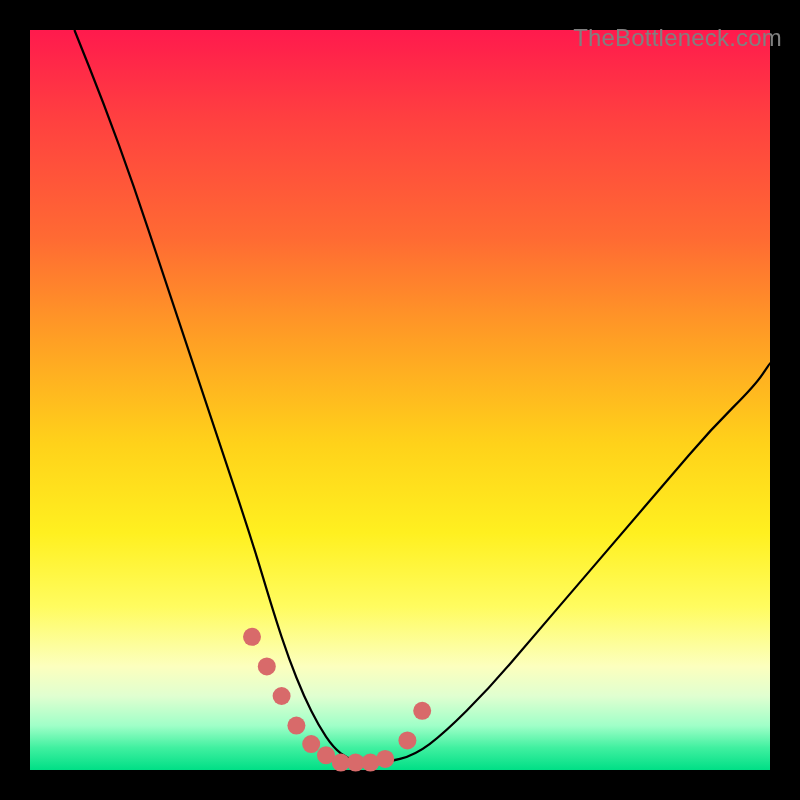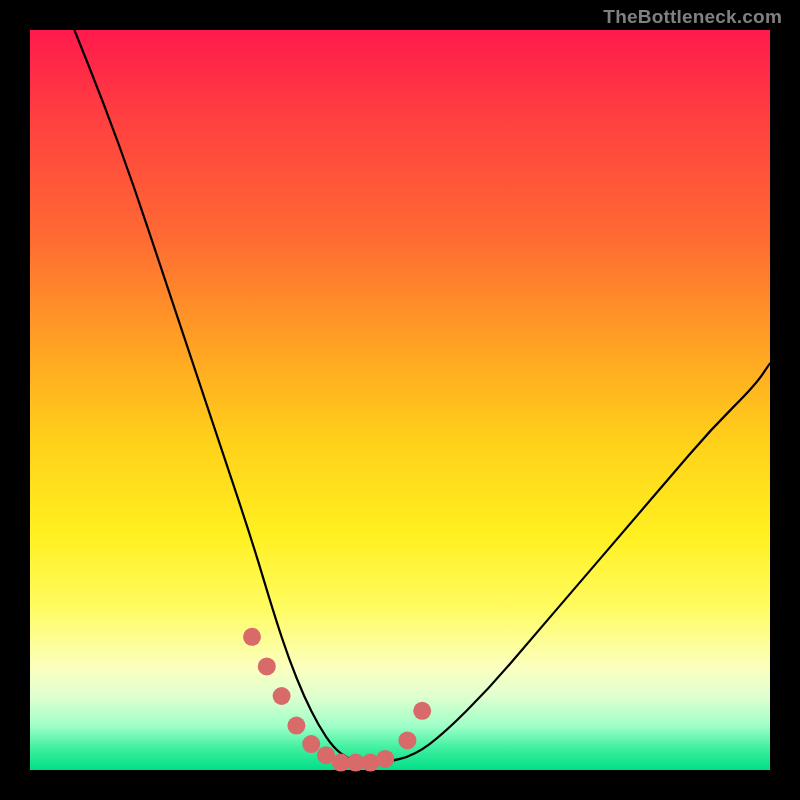--- a/index.html
+++ b/index.html
@@ -36,25 +36,25 @@
       #fffc60 78%,
       #fcffbe 86%,
       #e0ffd0 90%,
       #a0ffc8 94%,
       #40f0a0 97%,
       #00df86 100%
     );
   }
   .watermark {
     position: absolute;
-    top: 6px;
+    top: 24px;
     right: 18px;
     color: #808080;
-    font-size: 19px;
-    font-weight: 700;
+    font-size: 24px;
+    font-weight: 400;
     letter-spacing: 0.2px;
     user-select: none;
   }
   svg.curve {
     position: absolute;
     left: 0;
     top: 0;
     width: 740px;
     height: 740px;
     overflow: visible;

